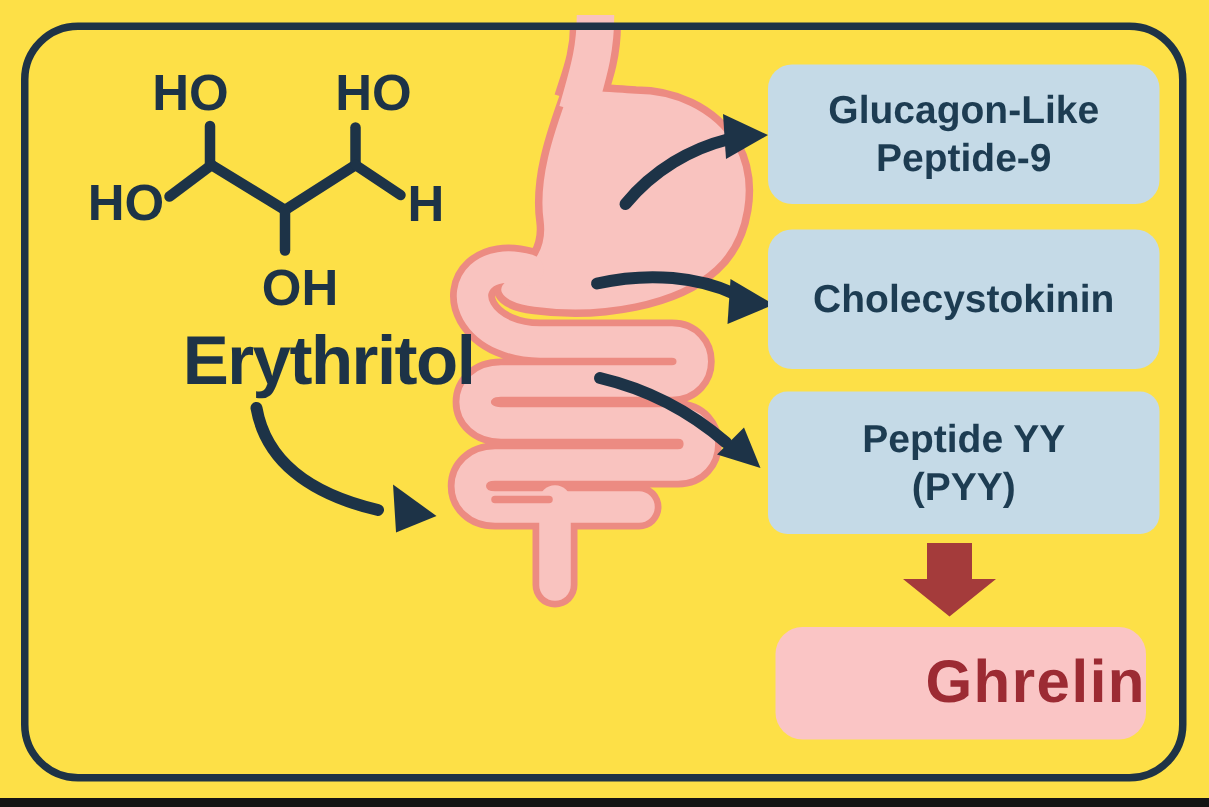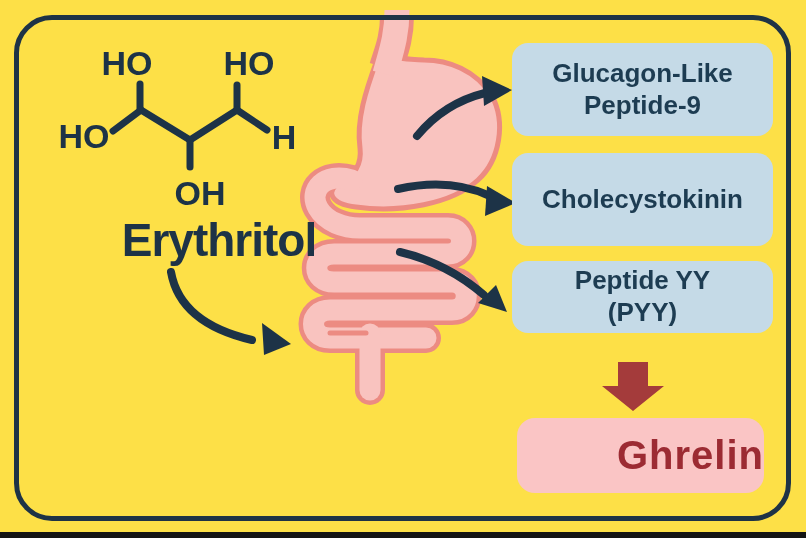--- a/index.html
+++ b/index.html
@@ -21,21 +21,21 @@
     position:absolute;left:183px;top:240px;transform:translate(-50%,-50%);
     color:#1d3347;font-weight:700;font-size:46px;letter-spacing:-1px;z-index:4;white-space:nowrap;margin-left:36px;
   }
   .hormone-box{
     position:absolute;left:512px;width:261px;background:#c5dae7;border-radius:16px;
     color:#1d3c52;font-weight:700;font-size:26px;line-height:1.22;text-align:center;
     display:flex;flex-direction:column;justify-content:center;z-index:4;
   }
   .hormone-box.b1{top:43px;height:93px;}
   .hormone-box.b2{top:153px;height:93px;}
-  .hormone-box.b3{top:261px;height:72px;}
+  .hormone-box.b3{top:261px;height:95px;border-radius:13px;}
   .ghrelin-box{
     position:absolute;left:517px;top:418px;width:247px;height:75px;
     background:#fac5c5;border-radius:18px;color:#9c2b33;font-weight:700;
     font-size:40px;letter-spacing:1px;display:flex;align-items:center;justify-content:flex-end;
     z-index:4;white-space:nowrap;
   }
   .bottom-strip{
     position:absolute;left:0;top:532px;width:806px;height:6px;background:#141414;z-index:7;
   }
 </style>

